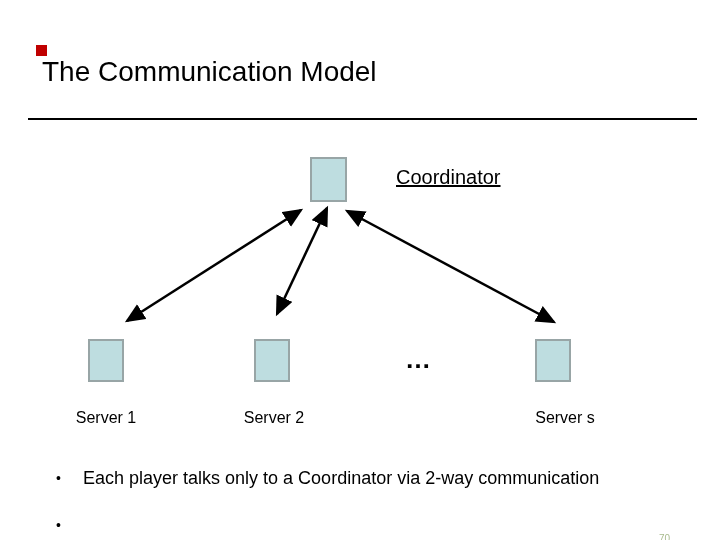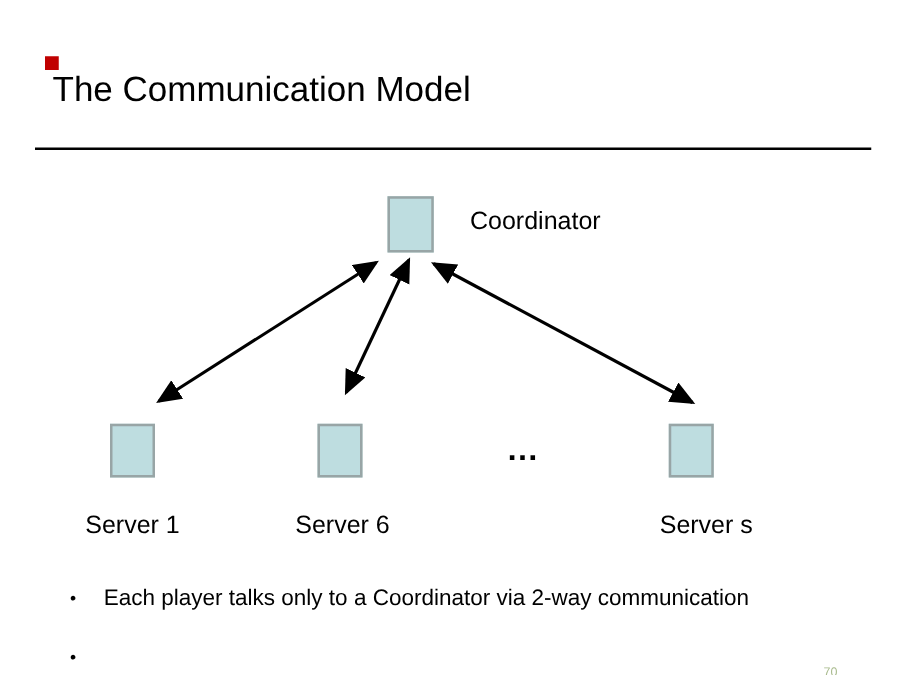--- a/index.html
+++ b/index.html
@@ -46,29 +46,30 @@
     position: absolute;
     background: #bedde0;
     border: 2px solid #98a5a6;
   }
   .coordinator-box { left: 310px; top: 121px; width: 33px; height: 41px; }
   .server-box-1 { left: 88px;  top: 303px; width: 32px; height: 39px; }
   .server-box-2 { left: 254px; top: 303px; width: 32px; height: 39px; }
   .server-box-3 { left: 535px; top: 303px; width: 32px; height: 39px; }
   .coordinator-label {
     position: absolute;
-    left: 376px;
+    left: 396px;
     top: 130px;
     font-size: 20px;
     white-space: nowrap;
+    text-decoration: underline;
   }
   .server-label {
     position: absolute;
     top: 373px;
-    font-size: 20px;
+    font-size: 16px;
     white-space: nowrap;
     transform: translateX(-50%);
   }
   .server-label-1 { left: 106px; }
   .server-label-2 { left: 274px; }
   .server-label-3 { left: 565px; text-align: center; }
   .ellipsis {
     position: absolute;
     left: 405px;
     top: 308px;
@@ -139,21 +140,21 @@
     <line x1="327" y1="172" x2="277" y2="278" stroke="#000000" stroke-width="2.5" marker-start="url(#ah-start)" marker-end="url(#ah-end)"></line>
     <line x1="347" y1="175" x2="554" y2="286" stroke="#000000" stroke-width="2.5" marker-start="url(#ah-start)" marker-end="url(#ah-end)"></line>
   </svg>
 
   <div class="node-box server-box-1"></div>
   <div class="node-box server-box-2"></div>
   <div class="ellipsis">…</div>
   <div class="node-box server-box-3"></div>
 
   <div class="server-label server-label-1">Server 1</div>
-  <div class="server-label server-label-2">Server 6</div>
+  <div class="server-label server-label-2">Server 2</div>
   <div class="server-label server-label-3">Server s</div>
 
   <div class="bullet-item bullet-1">
     <div class="bullet-glyph">•</div>
     <div class="bullet-text">
       <div>Each player talks only to a Coordinator via 2-way communication</div>
     </div>
   </div>
 
   <div class="bullet-item bullet-2">

